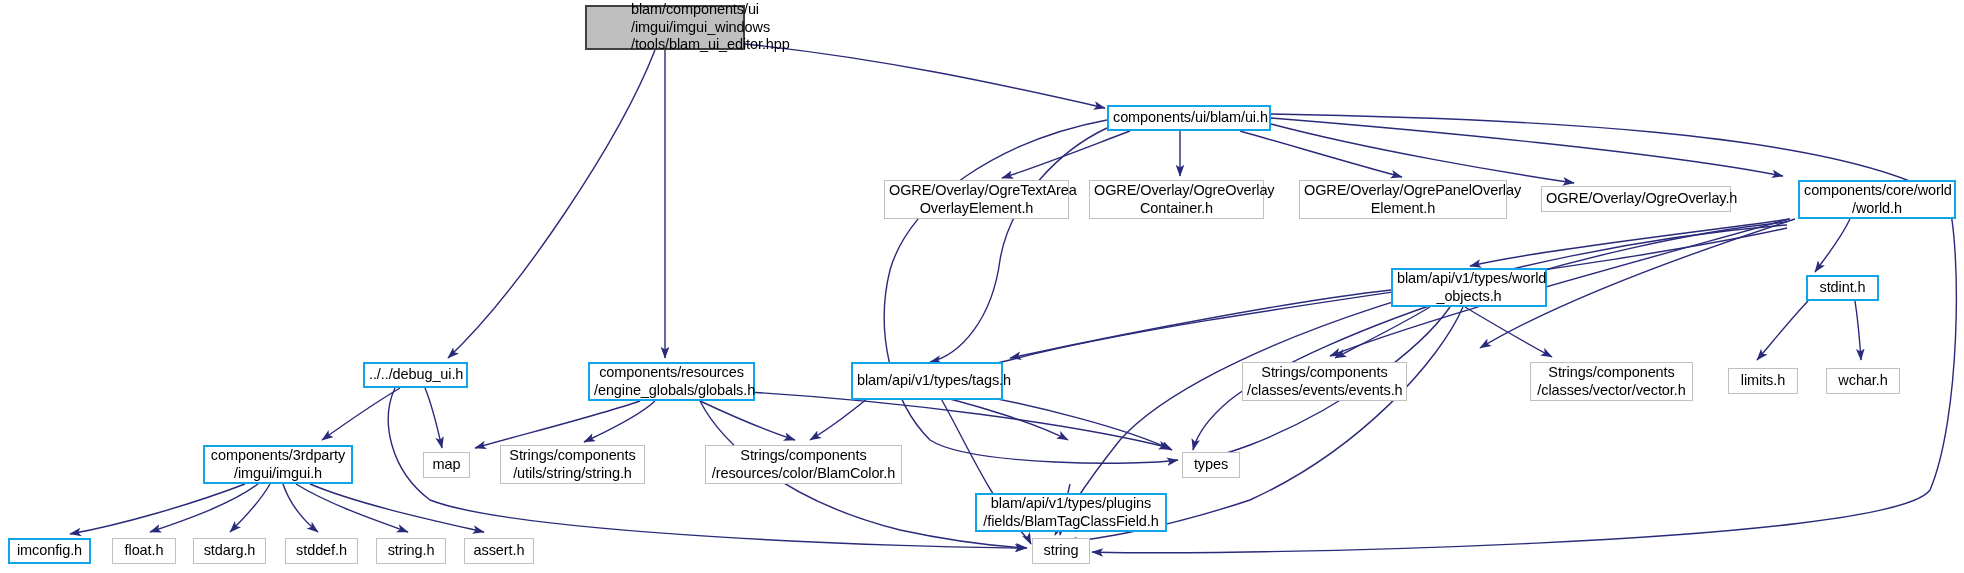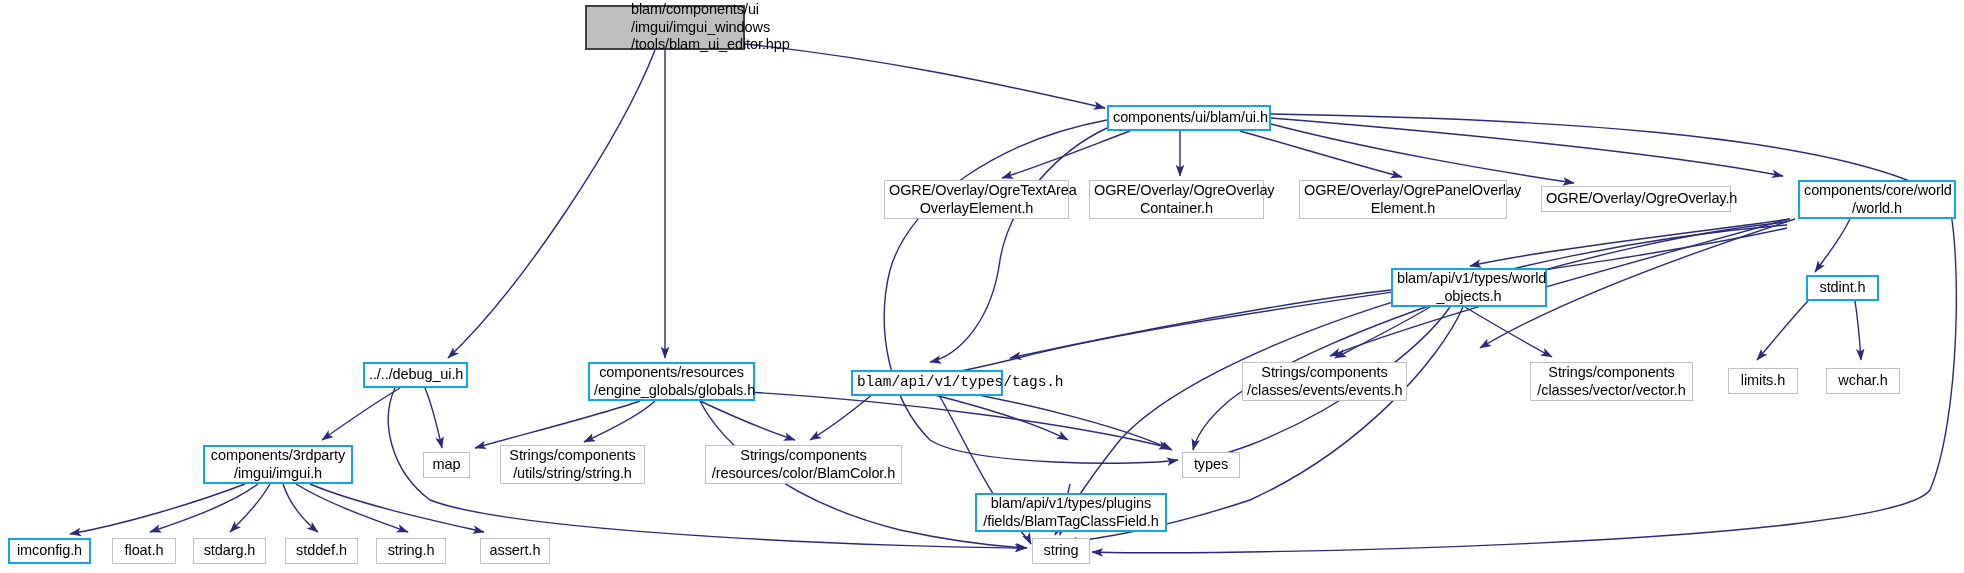--- a/index.html
+++ b/index.html
@@ -121,21 +121,21 @@
 Element.h</span></div>
       <div class="node" style="left: 1541px; top: 186px; width: 190px; height: 26px;"><span class="lbl">OGRE/Overlay/OgreOverlay.h</span></div>
       <div class="node strong" style="left: 1787px; top: 180px; width: 158px; height: 39px; margin-left: 11px;"><span class="lbl">components/core/world
 /world.h</span></div>
       <div class="node strong" style="left: 1391px; top: 268px; width: 156px; height: 39px;"><span class="lbl">blam/api/v1/types/world
 _objects.h</span></div>
       <div class="node strong" style="left: 1806px; top: 275px; width: 73px; height: 26px;"><span class="lbl">stdint.h</span></div>
       <div class="node strong" style="left: 363px; top: 362px; width: 105px; height: 26px;"><span class="lbl">../../debug_ui.h</span></div>
       <div class="node strong" style="left: 588px; top: 362px; width: 167px; height: 39px;"><span class="lbl">components/resources
 /engine_globals/globals.h</span></div>
-      <div class="node strong" style="left: 851px; top: 370px; width: 152px; height: 26px; font-family: Liberation Mono, monospace;"><span class="lbl">blam/api/v1/types/tags.h</span></div>
+      <div class="node strong" style="left: 851px; top: 362px; width: 152px; height: 38px;"><span class="lbl">blam/api/v1/types/tags.h</span></div>
       <div class="node" style="left: 1242px; top: 362px; width: 165px; height: 39px;"><span class="lbl">Strings/components
 /classes/events/events.h</span></div>
       <div class="node" style="left: 1530px; top: 362px; width: 163px; height: 39px;"><span class="lbl">Strings/components
 /classes/vector/vector.h</span></div>
       <div class="node" style="left: 1728px; top: 368px; width: 70px; height: 26px;"><span class="lbl">limits.h</span></div>
       <div class="node" style="left: 1826px; top: 368px; width: 74px; height: 26px;"><span class="lbl">wchar.h</span></div>
       <div class="node strong" style="left: 203px; top: 445px; width: 150px; height: 39px;"><span class="lbl">components/3rdparty
 /imgui/imgui.h</span></div>
       <div class="node" style="left: 423px; top: 452px; width: 47px; height: 26px;"><span class="lbl">map</span></div>
       <div class="node" style="left: 500px; top: 445px; width: 145px; height: 39px;"><span class="lbl">Strings/components
@@ -143,16 +143,16 @@
       <div class="node" style="left: 705px; top: 445px; width: 197px; height: 39px;"><span class="lbl">Strings/components
 /resources/color/BlamColor.h</span></div>
       <div class="node strong" style="left: 975px; top: 445px; width: 192px; height: 39px; margin-top: 48px;"><span class="lbl">blam/api/v1/types/plugins
 /fields/BlamTagClassField.h</span></div>
       <div class="node" style="left: 1182px; top: 452px; width: 58px; height: 26px;"><span class="lbl">types</span></div>
       <div class="node strong" style="left: 8px; top: 538px; width: 83px; height: 26px;"><span class="lbl">imconfig.h</span></div>
       <div class="node" style="left: 112px; top: 538px; width: 64px; height: 26px;"><span class="lbl">float.h</span></div>
       <div class="node" style="left: 193px; top: 538px; width: 73px; height: 26px;"><span class="lbl">stdarg.h</span></div>
       <div class="node" style="left: 285px; top: 538px; width: 73px; height: 26px;"><span class="lbl">stddef.h</span></div>
       <div class="node" style="left: 376px; top: 538px; width: 70px; height: 26px;"><span class="lbl">string.h</span></div>
-      <div class="node" style="left: 464px; top: 538px; width: 70px; height: 26px; margin-left: 16px;"><span class="lbl">assert.h</span></div>
+      <div class="node" style="left: 464px; top: 538px; width: 70px; height: 26px;"><span class="lbl">assert.h</span></div>
       <div class="node" style="left: 1032px; top: 538px; width: 58px; height: 26px;"><span class="lbl">string</span></div>
     </div>
 </div>
 
 </body></html>

